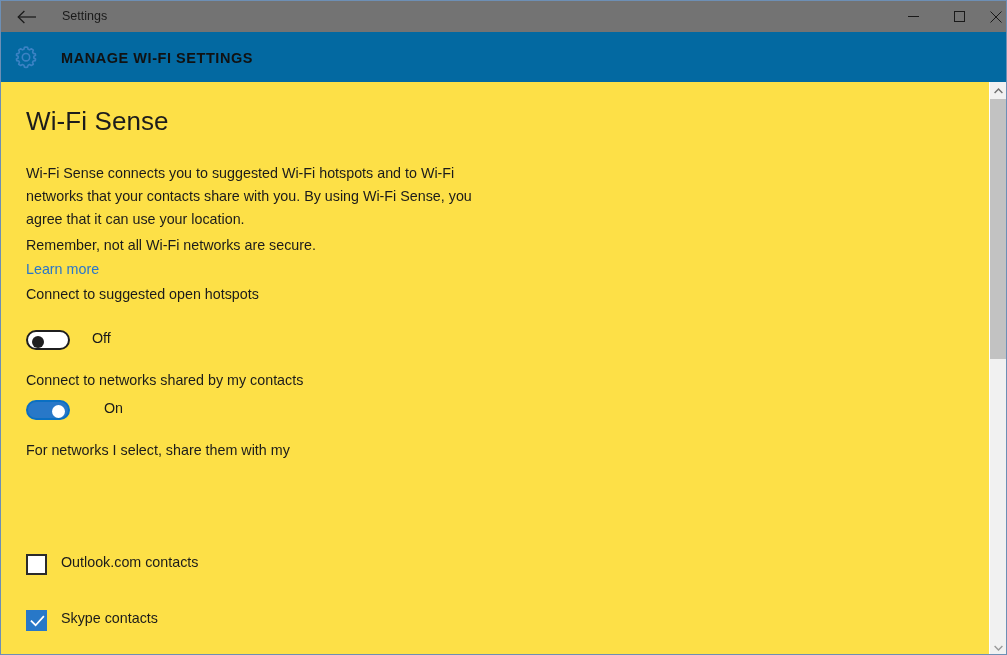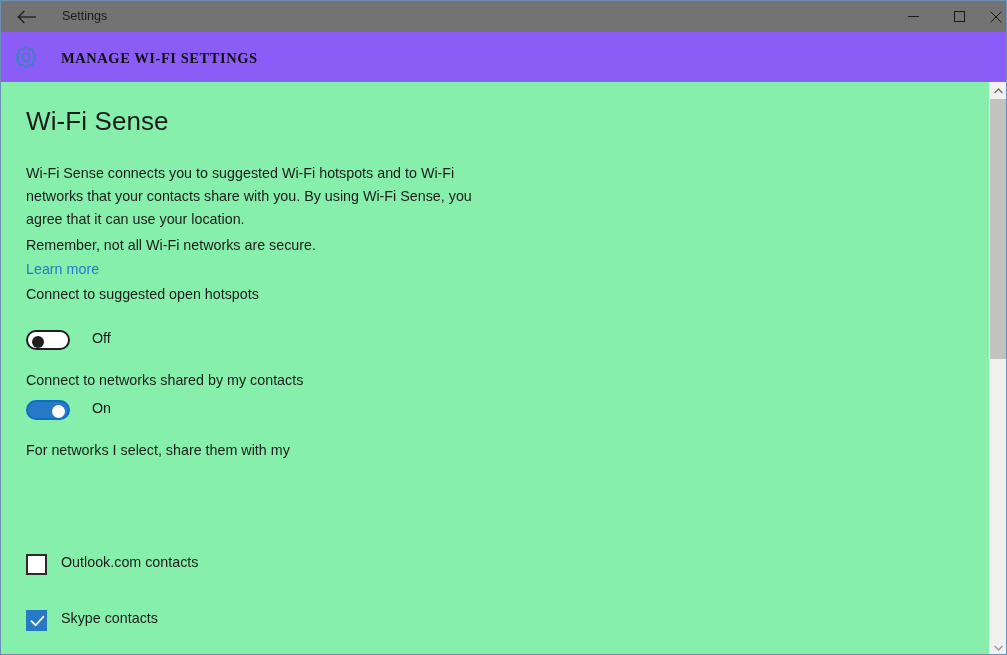--- a/index.html
+++ b/index.html
@@ -63,22 +63,21 @@
   #btn-maximize { left: 936px; }
   #btn-close    { left: 982px; width: 25px; }
   .wincontrol svg { display: block; }
 
   
   #header {
     position: absolute;
     left: 0; top: 31px;
     width: 1007px;
     height: 50px;
-    background: #8b5cf6;
-    font-family: Liberation Serif, serif;
+    background: #0369a1;
   }
   #gear-icon-wrap {
     position: absolute;
     left: 11px; top: 11px;
     width: 28px; height: 28px;
   }
   #page-title {
     position: absolute;
     left: 60px; top: 0;
     height: 50px;
@@ -88,21 +87,21 @@
     color: #111111;
     font-weight: 600;
   }
 
   
   #content {
     position: absolute;
     left: 0; top: 81px;
     width: 988px;
     height: 574px;
-    background: #86efac;
+    background: #fde047;
     overflow: hidden;
   }
   #inner {
     position: relative;
     padding-left: 25px;
   }
   h1#section-heading {
     margin: 0;
     position: absolute;
     left: 25px; top: 24px;
@@ -142,21 +141,21 @@
 
   
   .toggle-row {
     position: absolute;
     left: 25px;
     display: flex;
     align-items: flex-start;
     height: 22px;
   }
   #toggle-row-hotspots { top: 248px; }
-  #toggle-row-contacts { top: 318px; }
+  #toggle-row-contacts { top: 318px; gap: 12px; }
   .toggle {
     position: relative;
     width: 44px;
     height: 20px;
     border-radius: 10px;
     box-sizing: border-box;
     cursor: pointer;
     flex: none;
   }
   .toggle.off {

